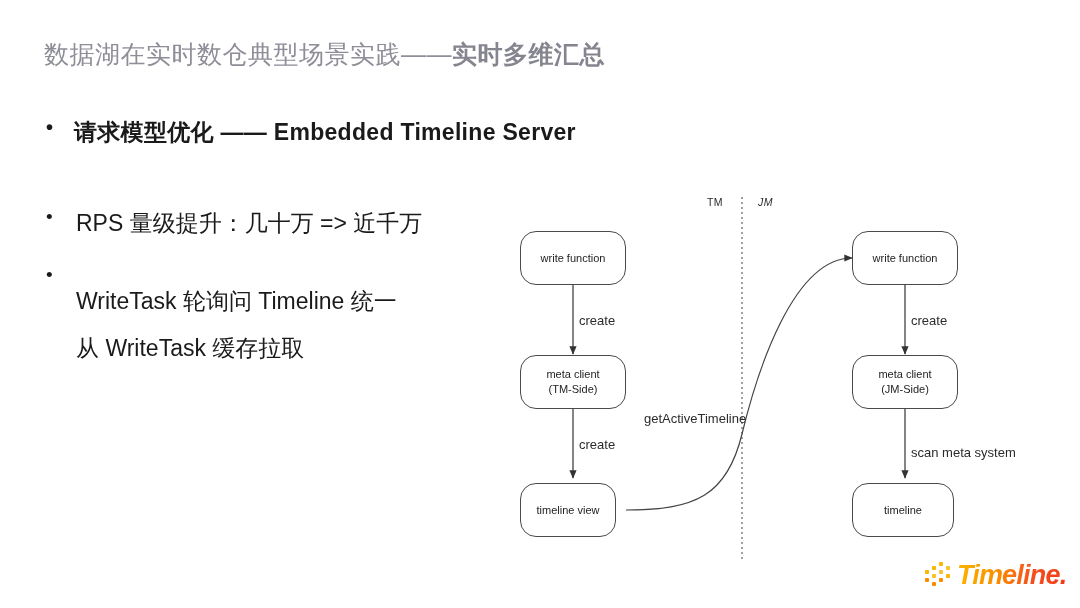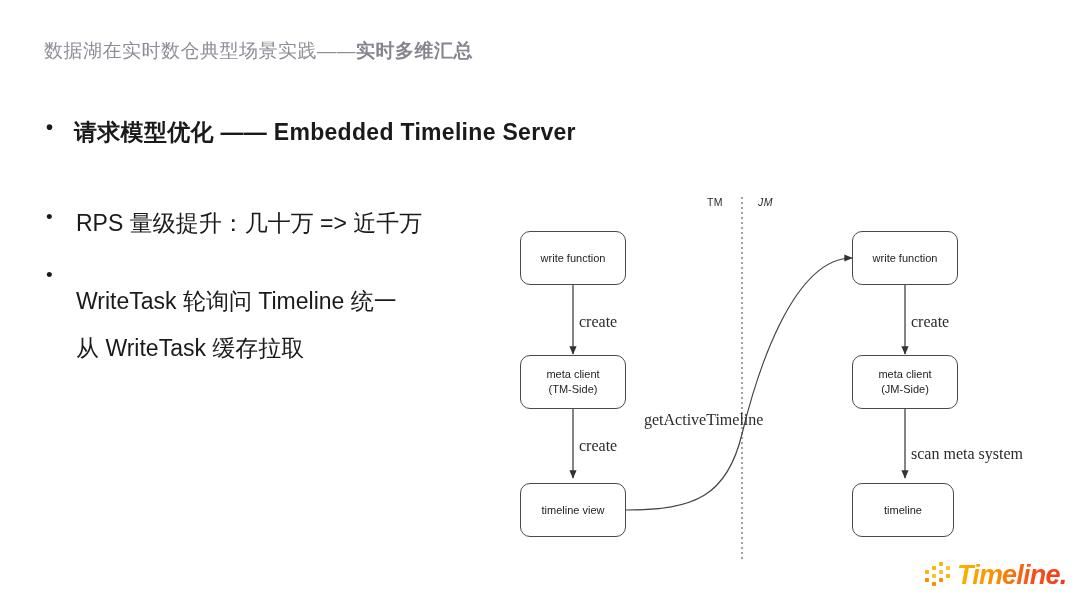--- a/index.html
+++ b/index.html
@@ -14,21 +14,21 @@
     overflow: hidden;
     font-family: "Liberation Sans", "DejaVu Sans", sans-serif;
     color: #1a1a1a;
   }
 
   
   .slide-title {
     position: absolute;
     left: 44px;
     top: 38px;
-    font-size: 19px;
+    font-size: 25px;
     letter-spacing: 0.5px;
     color: #8e8e98;
     white-space: nowrap;
   }
   .slide-title .title-emph {
     font-weight: bold;
     color: #85858f;
   }
 
   
@@ -78,38 +78,37 @@
     left: 505px;
     top: 184px;
     width: 520px;
     height: 390px;
   }
   #diagram svg { display: block; }
 
   .node-box {
     position: absolute;
     border: 1px solid #4a4a4a;
-    border-radius: 10px;
+    border-radius: 16px;
     background: #ffffff;
     box-sizing: border-box;
     display: flex;
     flex-direction: column;
     align-items: center;
     justify-content: center;
     font-size: 11px;
     color: #232323;
     line-height: 1.35;
     white-space: nowrap;
   }
   .edge-label {
     position: absolute;
-    font-size: 16px;
+    font-size: 13px;
     color: #2b2b2b;
     white-space: nowrap;
-    font-family: Liberation Serif, serif;
   }
   .lane-label {
     position: absolute;
     font-size: 10.5px;
     color: #2b2b2b;
     letter-spacing: 0.4px;
   }
 
   
   #logo {
@@ -191,21 +190,21 @@
 
   <div class="node-box" style="left:15px; top:47px; width:106px; height:54px;">
     <span>write function</span>
   </div>
 
   <div class="node-box" style="left:15px; top:171px; width:106px; height:54px;">
     <span>meta client</span>
     <span>(TM-Side)</span>
   </div>
 
-  <div class="node-box" style="left:15px; top:299px; width:106px; height:54px;">
+  <div class="node-box" style="left:15px; top:299px; width:96px; height:54px;">
     <span>timeline view</span>
   </div>
 
   <div class="node-box" style="left:347px; top:47px; width:106px; height:54px;">
     <span>write function</span>
   </div>
 
   <div class="node-box" style="left:347px; top:171px; width:106px; height:54px;">
     <span>meta client</span>
     <span>(JM-Side)</span>

